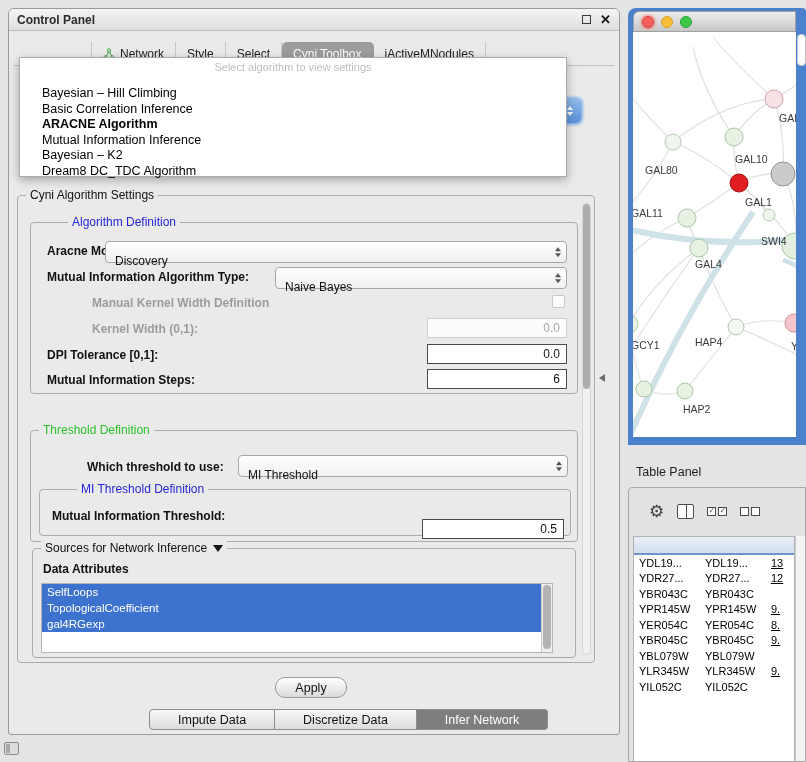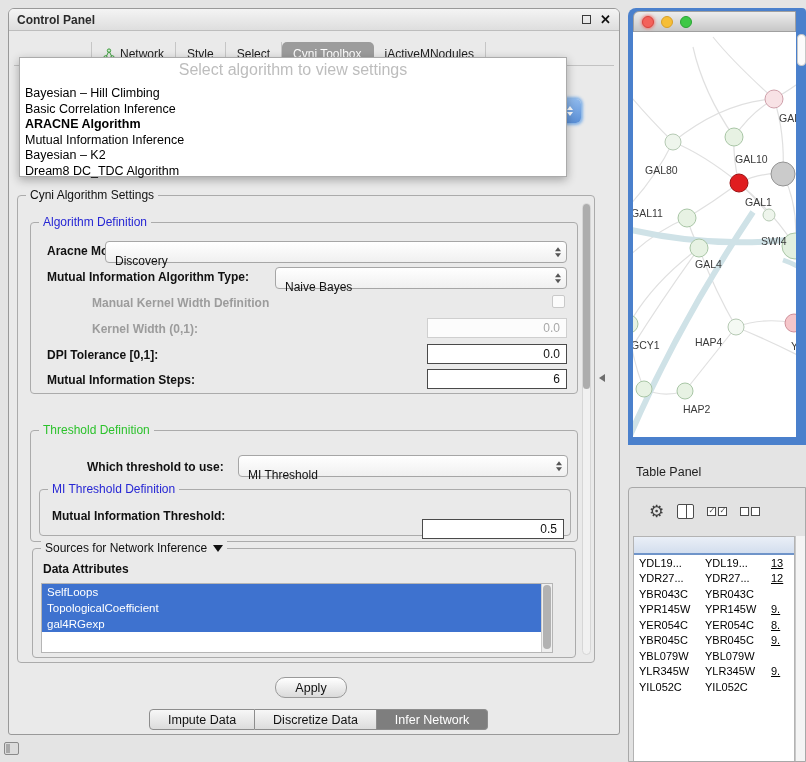--- a/index.html
+++ b/index.html
@@ -33,29 +33,29 @@
         background:linear-gradient(#8fb9ec,#5a8fd6); border-radius:5px;
         box-shadow:0 0 3px 2px #82b2e8; z-index:5;
         display:flex; flex-direction:column; align-items:center; justify-content:center; gap:2px; }
   .combo-remnant i { display:block; width:0; height:0; }
   .rem-up { border-left:3.5px solid transparent; border-right:3.5px solid transparent; border-bottom:4px solid #fff; }
   .rem-dn { border-left:3.5px solid transparent; border-right:3.5px solid transparent; border-top:4px solid #fff; }
   
   .algo-popup { position:absolute; left:10px; top:48px; width:548px; height:120px;
         background:#fff; border:1px solid #ababab; box-shadow:0 3px 9px rgba(0,0,0,.3);
         z-index:30; padding-top:3px; }
-  .algo-prompt { text-align:center; color:#bdbdbd; font-size:16px; height:17px; }
-  .algo-options { margin-top:8px; }
+  .algo-prompt { text-align:center; color:#bdbdbd; font-size:11px; height:17px; }
+  .algo-options { margin-top:8px;padding-left:17px; }
   .algo-option { font-size:12.5px; color:#000; padding:0 5px; height:15.5px; line-height:15.5px; white-space:nowrap; }
   .algo-option.selected { font-weight:bold; }
   
   .fs { position:absolute; border:1px solid #ababab; border-radius:4px; }
   .legend { position:absolute; top:-8px; left:8px; background:#eaeaea; padding:0 4px;
         font-size:12px; white-space:nowrap; }
-  .legend.blue { color:#2626d4; }
+  .legend.blue { color:#2626d4;margin-left:29px; }
   .legend.green { color:#2cc22c; }
   .fs-settings { left:8px; top:186px; width:578px; height:468px; }
   .settings-scroll { position:absolute; right:3px; top:7px; bottom:7px; width:9px;
         background:#f1f1f1; border:1px solid #d6d6d6; border-radius:5px; }
   .settings-thumb { position:absolute; left:0; top:0; width:7px; height:185px;
         background:#adadad; border-radius:4px; }
   .fs-algo { left:12px; top:26px; width:548px; height:172px; }
   .fs-thresh { left:12px; top:234px; width:548px; height:112px;text-align:right; }
   .fs-mi { left:8px; top:58px; width:532px; height:47px; }
   .fs-src { left:14px; top:352px; width:544px; height:110px; }
@@ -87,21 +87,21 @@
   .attr-item { height:16px; line-height:16px; background:#3e72cf; color:#fff;
         font-size:11.5px; padding-left:5px; margin-right:11px; white-space:nowrap; }
   .attr-scroll { position:absolute; right:0; top:0; width:11px; height:100%;
         background:#efefef; border-left:1px solid #ccc; }
   .attr-thumb { margin:1px; width:8px; height:64px; background:#b2b2b2; border-radius:4px; }
   .apply-btn { position:absolute; left:266px; top:668px; width:72px; height:21px;
         border:1px solid #9a9a9a; border-radius:10px;
         background:linear-gradient(#ffffff,#dadada); font-size:12.5px;
         display:flex; align-items:center; justify-content:center; }
   .bottom-tabs { position:absolute; left:140px; top:700px; height:21px; display:flex; }
-  .bseg { font-size:12.5px; padding:0 18px; display:flex; align-items:center;
+  .bseg { font-size:12.5px; padding:0 28px; display:flex; align-items:center;
         border:1px solid #8d8d8d; border-left:none;
         background:linear-gradient(#f7f7f7,#dcdcdc); color:#111; white-space:nowrap; }
   .bseg:first-child { border-left:1px solid #8d8d8d; border-radius:4px 0 0 4px; }
   .bseg:last-child { border-radius:0 4px 4px 0; }
   .bseg.active { background:#7e7e7e; color:#fff; }
   .splitter-arrow { position:absolute; left:590px; top:365px; width:0; height:0;
         border-right:6px solid #6e6e6e; border-top:4px solid transparent; border-bottom:4px solid transparent; }
   
   .net-win { position:absolute; left:628px; top:8px; width:178px; height:437px;
         background:#4a80cc; border-radius:8px 4px 0 0; }

